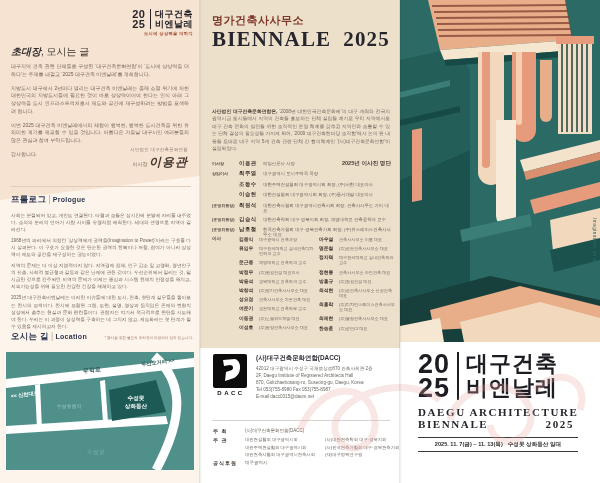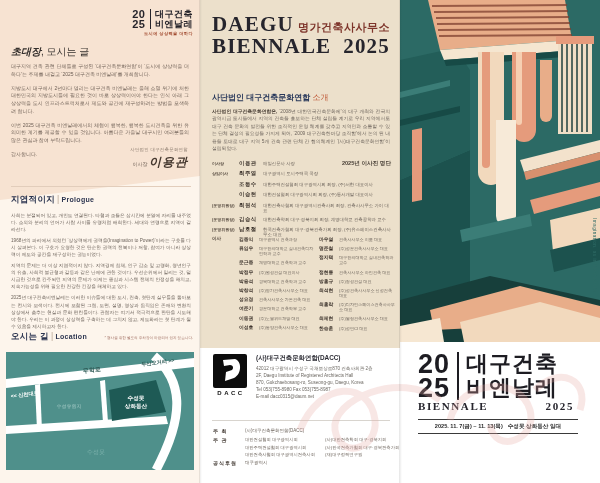--- a/index.html
+++ b/index.html
@@ -124,21 +124,21 @@
 
     <div class="sign">
       <div class="sign-org">사단법인 대구건축문화연합</div>
       <div class="sign-name">
         <span>이사장</span> <b>이용관</b>
       </div>
     </div>
 
     <div class="prologue">
       <div class="sec-head">
-        <span>지엽적이지</span><span class="sep">|</span><span class="en">Prologue</span>
+        <span>프롤로그</span><span class="sep">|</span><span class="en">Prologue</span>
       </div>
       <div class="prologue-body">
         <p>사회는 분절되어 있고, 개인도 연결된다. 타협과 조율은 삽시간에 분열에 자리를 내주었다. 소외와 분리의 언어가 사람 사이를 유령처럼 배회한다. 세대와 연령으로 지역이 갈라선다.</p>
         <p>1968년의 파리에서 외쳤던 ‘상상력에게 권력을(Imagination to Power)’이라는 구호를 다시 살펴본다. 이 구호가 요청한 것은 단순한 권력의 전복이나 저항, 참여가 아니라 상상력이 제도와 공간을 재구성하는 권능이었다.</p>
         <p>지역의 문제는 더 이상 지엽적이지 않다. 지역경제 침체, 인구 감소 및 고령화, 청년인구의 유출, 사회적 불균형과 갈등과 같은 난제에 관한 것이다. 우선순위에서 밀리는 것, 덜 시급한 것으로 간주되던 지역의 문제가 이제는 중심과 시스템 전체의 안정성을 해치고, 지속가능성을 위해 필요한 건강한 긴장을 해체하고 있다.</p>
         <p>2025년 대구건축비엔날레는 이러한 이슈들에 대한 도시, 건축, 첫단계 실무들을 톺아보는 전시와 모색이다. 전시에 포함된 그림, 도면, 설명, 영상과 움직임은 존재와 변환의 상상에서 춤추는 현실과 문화 편린들이다. 관람자는 여기서 적극적으로 판단을 시도해야 한다. 우리는 이 과정이 상상력을 구축하는 데 그치지 않고, 제도화라는 첫 단계가 될 수 있음을 제시하고자 한다.</p>
       </div>
     </div>
 
     <div class="location">
@@ -173,32 +173,28 @@
         <text x="90" y="102" font-size="6" fill="#7fb3ae" text-anchor="middle"><tspan id="areaLake">수성못</tspan></text>
       </svg>
     </div>
   </div>
 
   <div class="panel mid">
     <div class="m-cream"></div>
 
     <div class="m-title">
       <div class="row1">
-        <span class="big">DAEGU</span>
         <span class="ko">명가건축사사무소</span>
       </div>
       <div class="row3 big">
         <span>BIENNALE</span>
           <span>2025</span>
       </div>
     </div>
 
-    <div class="m-section">
-      <span>사단법인 대구건축문화연합</span> <span class="accent">소개</span>
-    </div>
 
     <div class="m-intro">
       <b>사단법인 대구건축문화연합은,</b><span> ‘2008년 대한민국건축문화제’의 대구 개최와 전국의 광역시급 도시들에서 지역의 건축을 홍보하는 단체 설립을 계기로 우리 지역에서도 대구 건축 문화의 발전을 위한 조직적인 운영 체계를 갖추고 지역민과 소통할 수 있는 단체 결성의 필요성을 가지게 되어, ‘2009 대구건축한마당 조직합’에서 논의 된 내용을 토대로 대구 지역 5개 건축 관련 단체 간 협의체계인 ‘(사)대구건축문화연합’이 설립되었다.</span>
     </div>
 
     <div class="board-note">2025년 이사진 명단</div>
 
     <div class="exec-list">
 
         <div class="exec-row">
@@ -450,20 +446,21 @@
         <div class="r-years">
           <div>20</div>
             <div>25</div>
         </div>
         <div class="r-bar"></div>
         <div class="r-name">
           <div>대구건축</div>
             <div>비엔날레</div>
         </div>
       </div>
+      <div class="r-en">DAEGU ARCHITECTURE</div>
       <div class="r-en2">
         <span>BIENNALE</span>
           <span>2025</span>
       </div>
       <div class="r-date">
         <span>2025. 11. 7(금) ~ 11. 13(목)</span>
         <span>수성못 상화동산 일대</span>
       </div>
     </div>
   </div>

